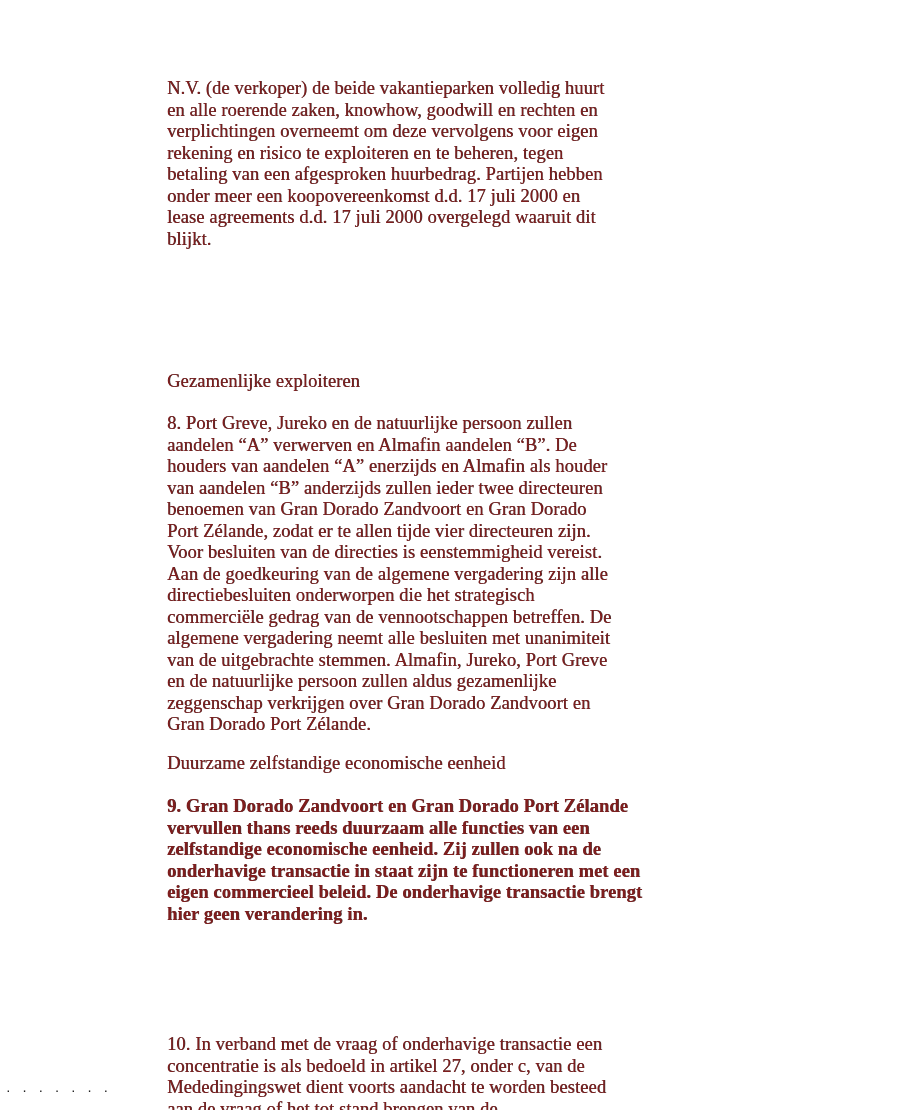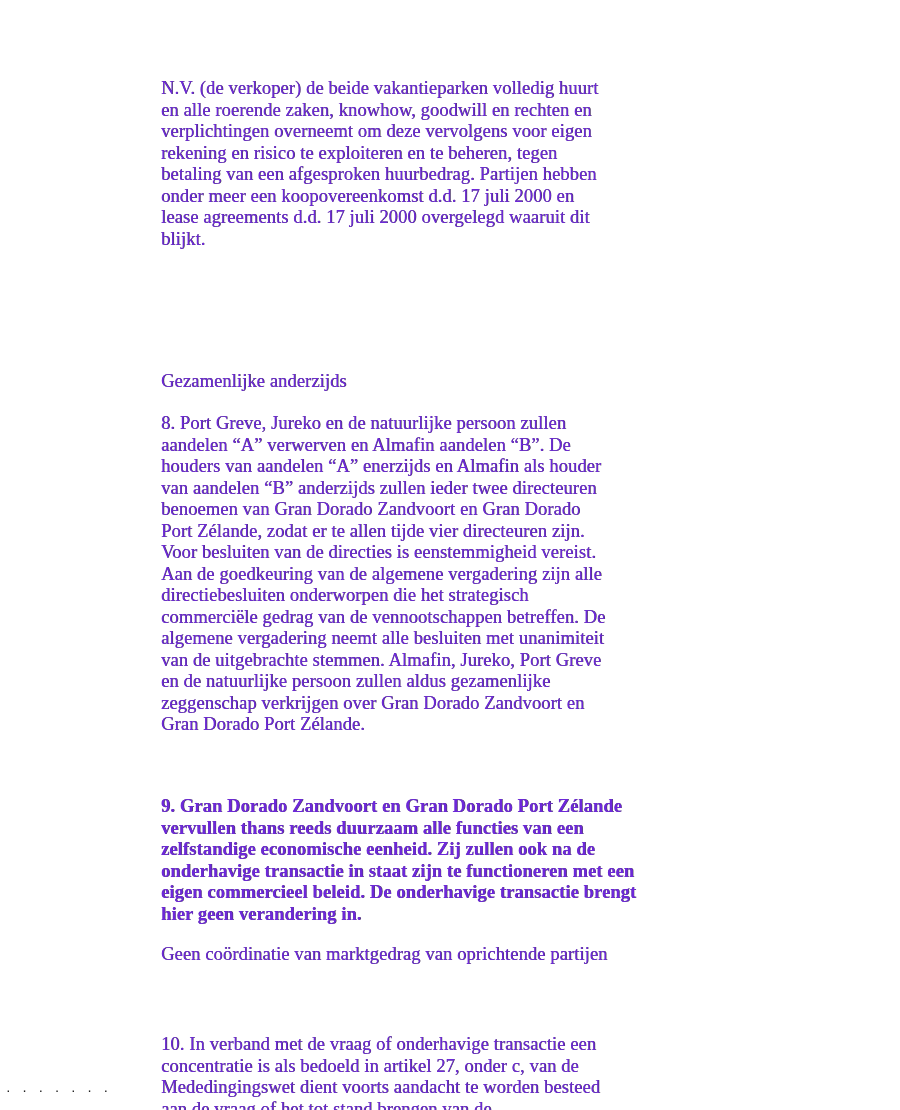--- a/index.html
+++ b/index.html
@@ -11,26 +11,26 @@
     position: relative;
     width: 900px;
     height: 1110px;
     background: #ffffff;
     overflow: hidden;
     font-family: "Liberation Serif", "DejaVu Serif", serif;
     color: #000000;
   }
   .block {
     position: absolute;
-    left: 161px;
+    left: 167px;
     width: 565px;
     font-size: 18.5px;
     line-height: 21.5px;
     white-space: pre-line;
-    color: #6d28d9;
+    color: #7f1d1d;
     text-shadow: 0.4px 0 0 rgba(0,0,0,0.75);
     letter-spacing: 0.1px;
   }
   .para-intro   { top: 78px;  }
   .sect-heading { top: 309px; }
   .subhead-1    { top: 371px; }
   .para-8       { top: 413px; }
   .subhead-2    { top: 753px; }
   .para-9       { top: 796px; font-weight: bold; }
   .subhead-3    { top: 944px; }
@@ -60,47 +60,47 @@
   <div class="block para-intro">N.V. (de verkoper) de beide vakantieparken volledig huurt
 en alle roerende zaken, knowhow, goodwill en rechten en
 verplichtingen overneemt om deze vervolgens voor eigen
 rekening en risico te exploiteren en te beheren, tegen
 betaling van een afgesproken huurbedrag. Partijen hebben
 onder meer een koopovereenkomst d.d. 17 juli 2000 en
 lease agreements d.d. 17 juli 2000 overgelegd waaruit dit
 blijkt.</div>
 
 
-  <div class="block subhead-1">Gezamenlijke anderzijds</div>
+  <div class="block subhead-1">Gezamenlijke exploiteren</div>
 
   <div class="block para-8">8. Port Greve, Jureko en de natuurlijke persoon zullen
 aandelen “A” verwerven en Almafin aandelen “B”. De
 houders van aandelen “A” enerzijds en Almafin als houder
 van aandelen “B” anderzijds zullen ieder twee directeuren
 benoemen van Gran Dorado Zandvoort en Gran Dorado
 Port Zélande, zodat er te allen tijde vier directeuren zijn.
 Voor besluiten van de directies is eenstemmigheid vereist.
 Aan de goedkeuring van de algemene vergadering zijn alle
 directiebesluiten onderworpen die het strategisch
 commerciële gedrag van de vennootschappen betreffen. De
 algemene vergadering neemt alle besluiten met unanimiteit
 van de uitgebrachte stemmen. Almafin, Jureko, Port Greve
 en de natuurlijke persoon zullen aldus gezamenlijke
 zeggenschap verkrijgen over Gran Dorado Zandvoort en
 Gran Dorado Port Zélande.</div>
 
+  <div class="block subhead-2">Duurzame zelfstandige economische eenheid</div>
 
   <div class="block para-9">9. Gran Dorado Zandvoort en Gran Dorado Port Zélande
 vervullen thans reeds duurzaam alle functies van een
 zelfstandige economische eenheid. Zij zullen ook na de
 onderhavige transactie in staat zijn te functioneren met een
 eigen commercieel beleid. De onderhavige transactie brengt
 hier geen verandering in.</div>
 
-  <div class="block subhead-3">Geen coördinatie van marktgedrag van oprichtende partijen</div>
 
   <div class="block para-10">10. In verband met de vraag of onderhavige transactie een
 concentratie is als bedoeld in artikel 27, onder c, van de
 Mededingingswet dient voorts aandacht te worden besteed
 aan de vraag of het tot stand brengen van de</div>
 
   <div class="margin-dots">. . . . . . .</div>
 
 </div>
 

